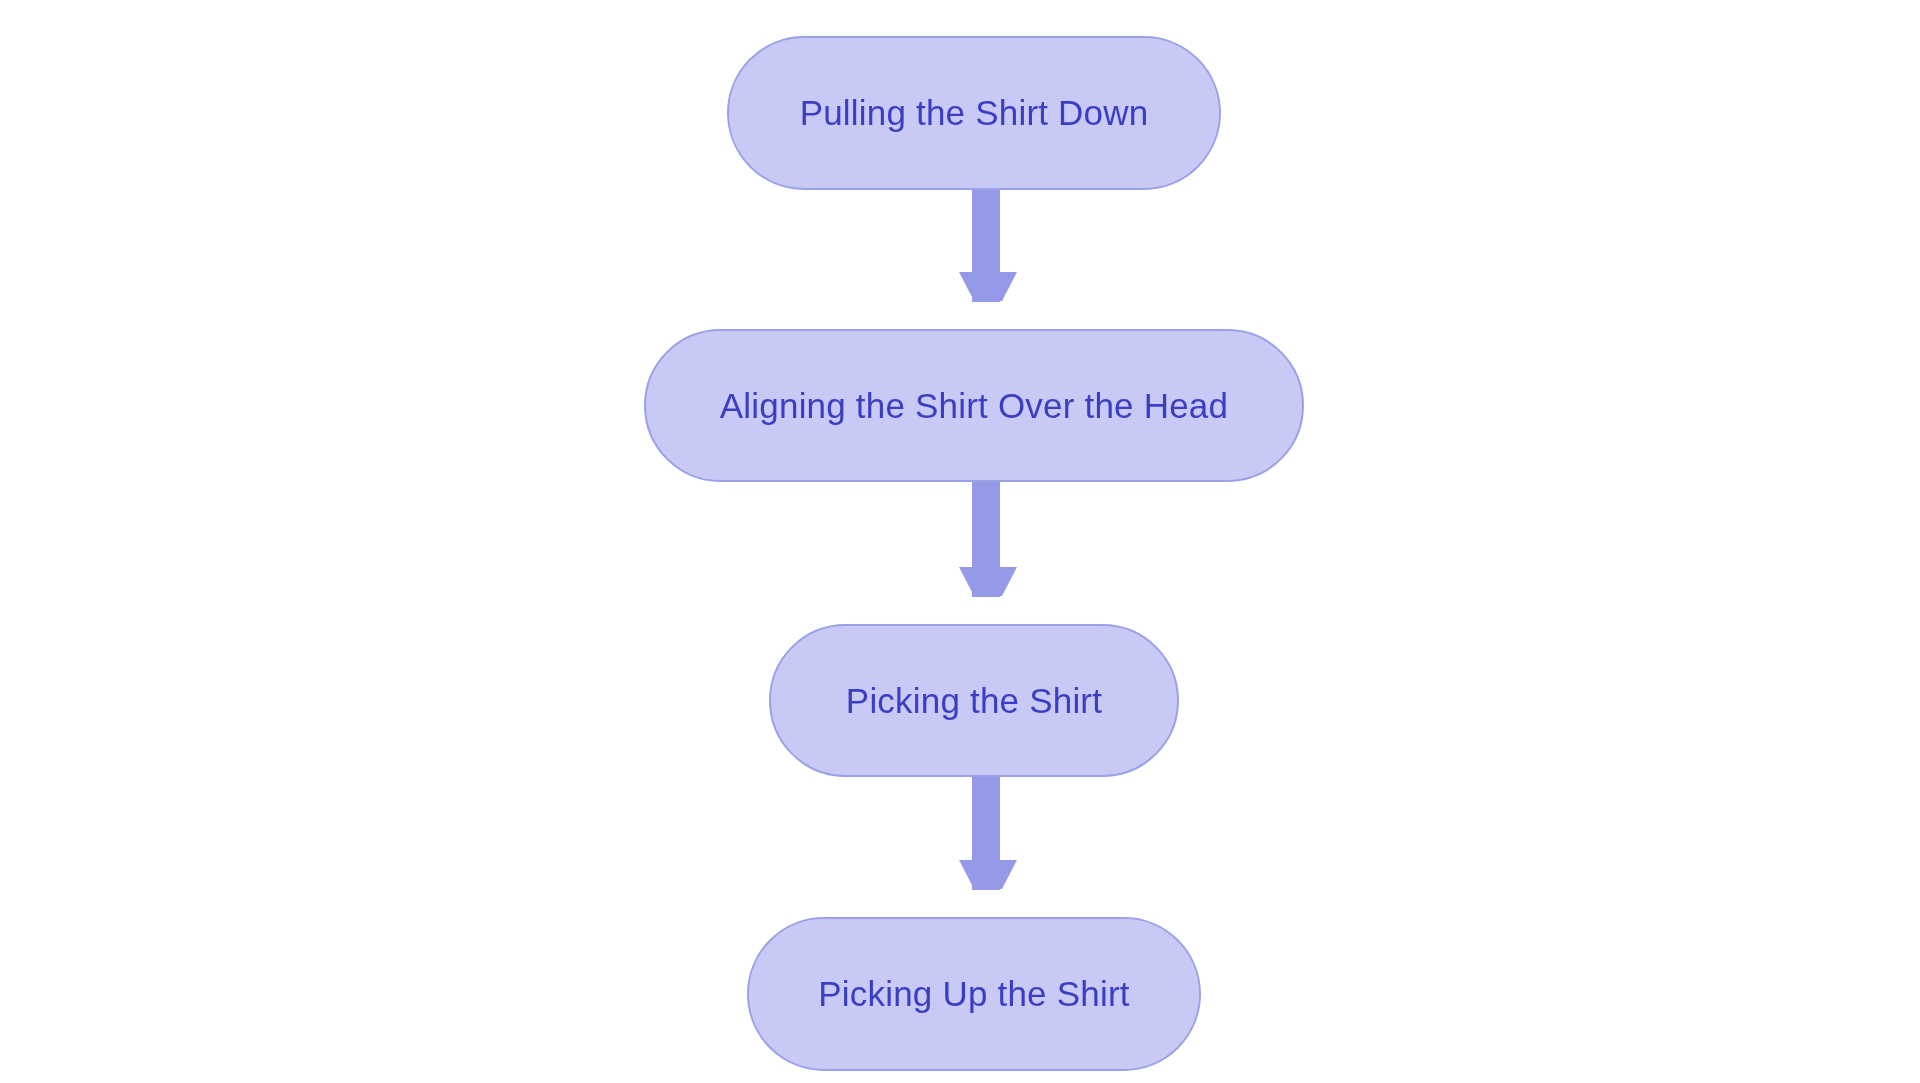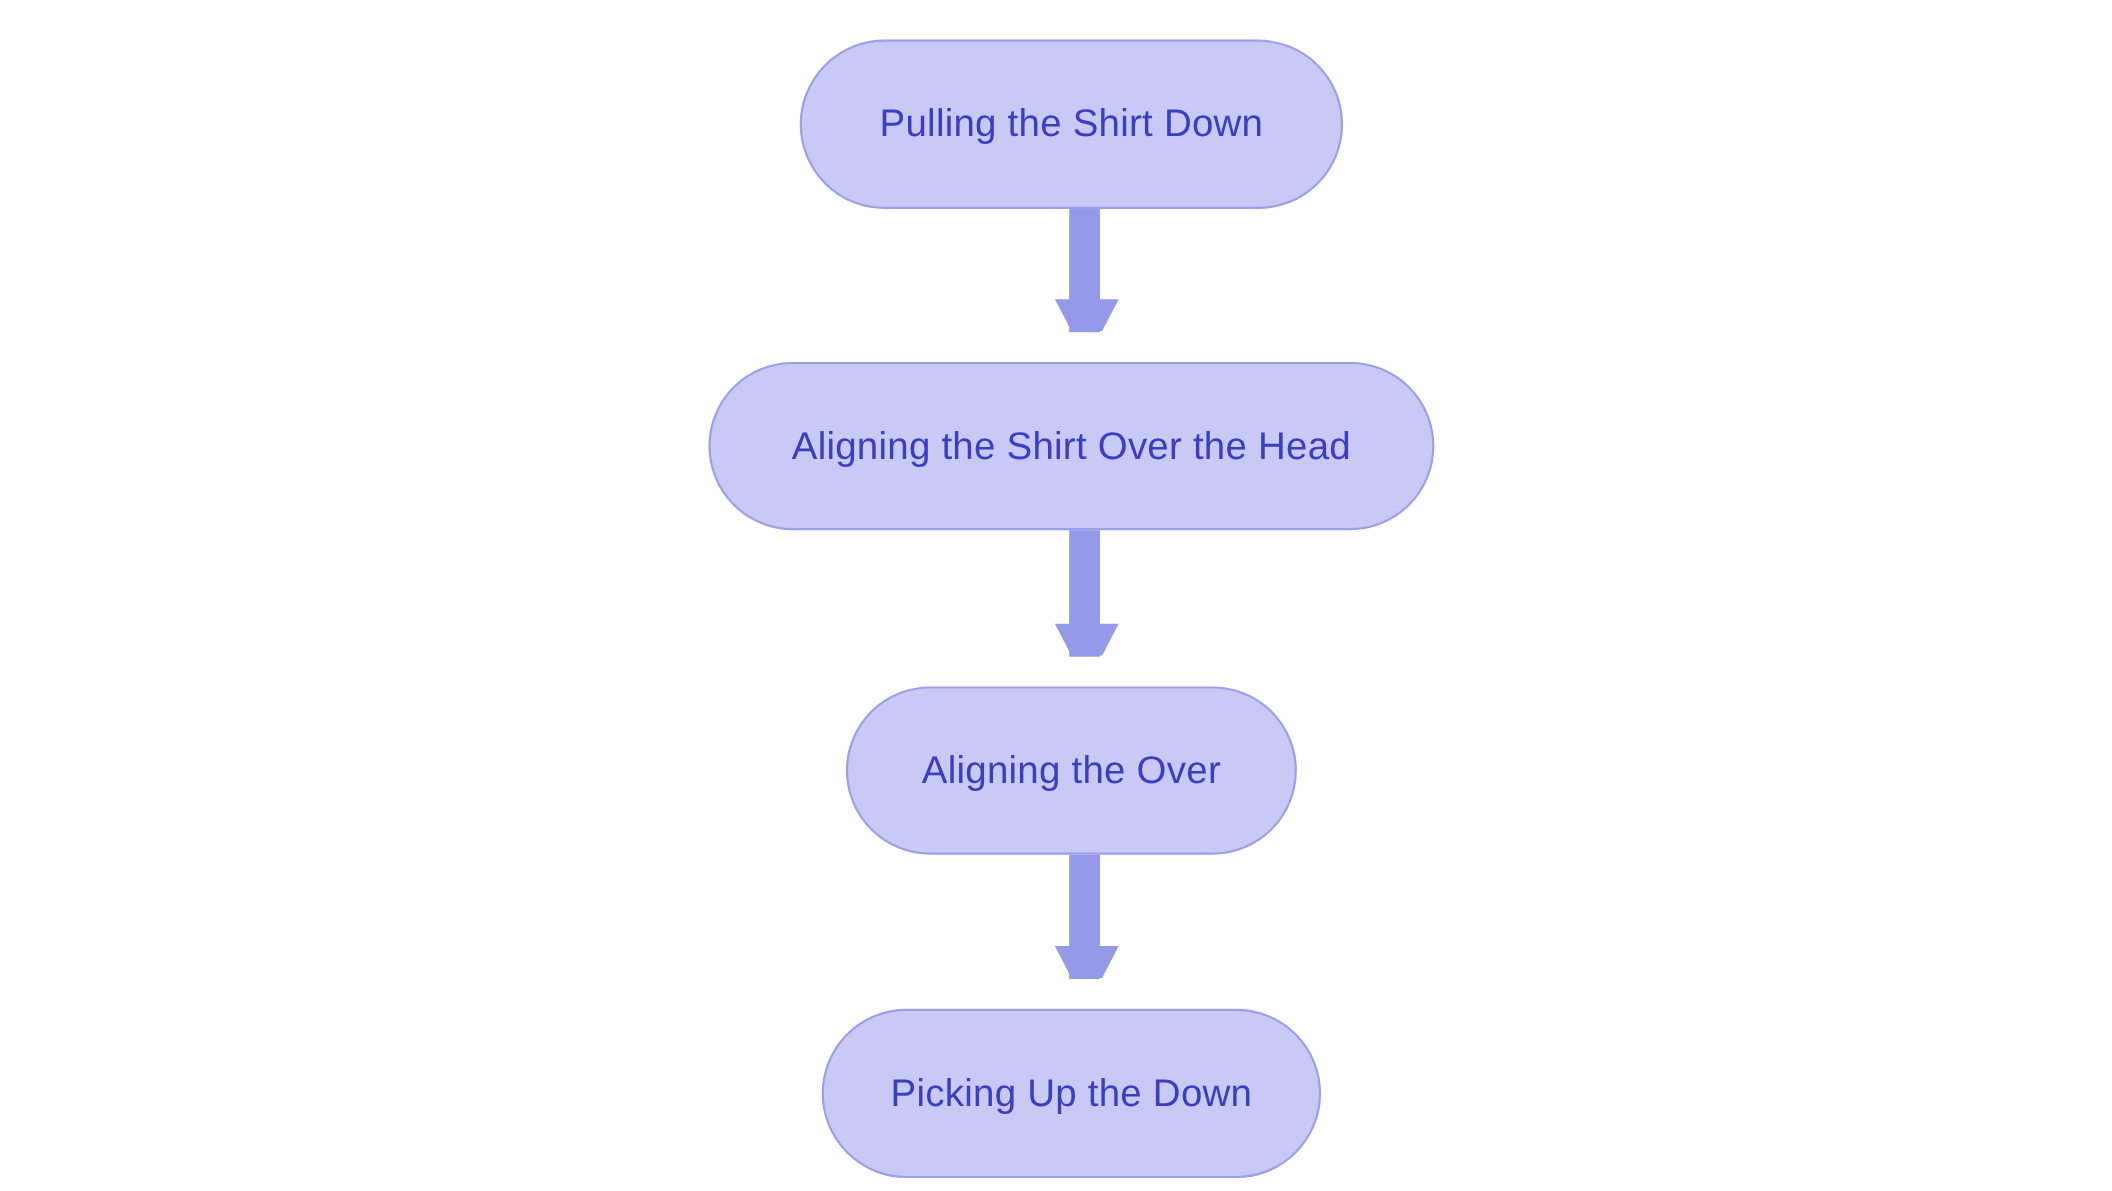--- a/index.html
+++ b/index.html
@@ -76,25 +76,25 @@
   <div class="flow-node node-2">
     <span class="node-label">Aligning the Shirt Over the Head</span>
   </div>
 
   <div class="edge edge-2">
     <div class="arrow-line"></div>
     <div class="arrow-head"></div>
   </div>
 
   <div class="flow-node node-3">
-    <span class="node-label">Aligning the Over</span>
+    <span class="node-label">Picking the Shirt</span>
   </div>
 
   <div class="edge edge-3">
     <div class="arrow-line"></div>
     <div class="arrow-head"></div>
   </div>
 
   <div class="flow-node node-4">
-    <span class="node-label">Picking Up the Down</span>
+    <span class="node-label">Picking Up the Shirt</span>
   </div>
 
 </div>
 
 </body></html>

